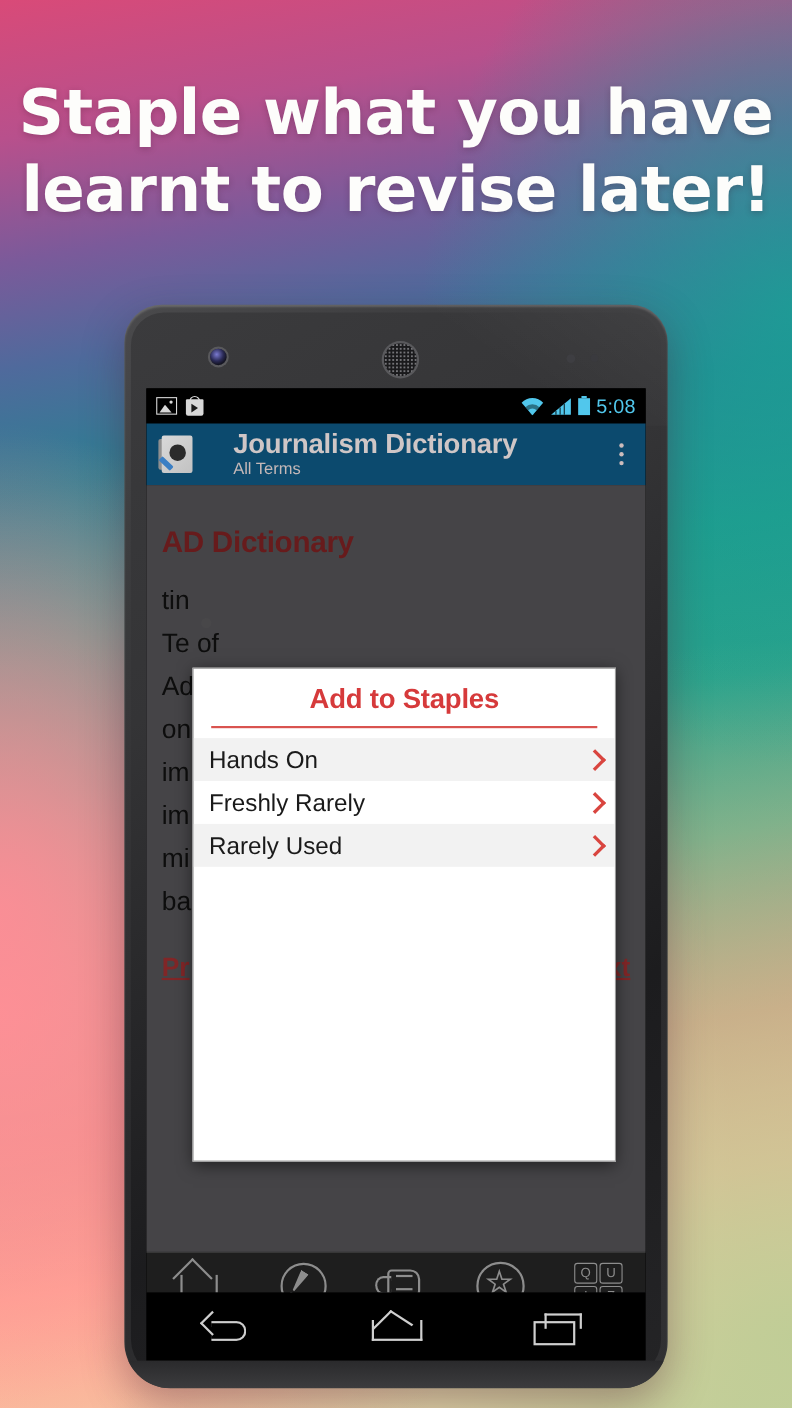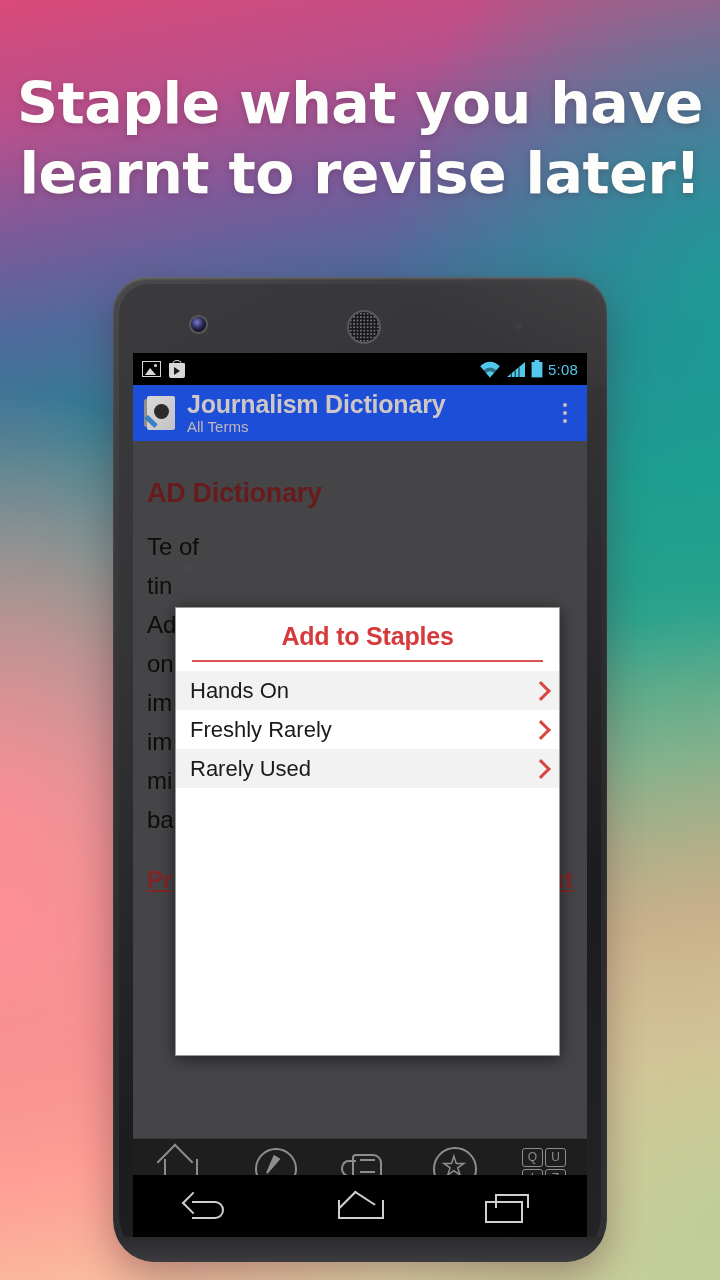--- a/index.html
+++ b/index.html
@@ -92,38 +92,39 @@
     background:#000; overflow:hidden;
   }
 
   
   .statusbar {
     position:relative; height:32px; background:#000; display:flex;
     align-items:center; padding:0 9px;
   }
   .sb-left { display:flex; align-items:center; gap:8px; }
   .sb-right { margin-left:auto; display:flex; align-items:center; gap:5px; }
-  .sb-time { color:#51c7ec; font-size:15px; font-family:"Liberation Sans",sans-serif; letter-spacing:0.2px; }
+  .sb-time { color:#51c7ec; font-size:18px; font-family:"Liberation Sans",sans-serif; letter-spacing:0.2px; }
   .ic-img { width:19px; height:16px; border:1.6px solid #d8d8d8; position:relative; }
   .ic-img:after{ content:""; position:absolute; left:2px; bottom:1.5px; width:0;height:0;
     border-left:5px solid transparent;border-right:6px solid transparent;border-bottom:7px solid #d8d8d8; }
   .ic-img:before{ content:""; position:absolute; right:3px; top:2px; width:3px;height:3px;border-radius:50%;background:#d8d8d8; }
   .ic-play { width:16px; height:18px; position:relative; }
   .ic-play:before{ content:""; position:absolute; left:0; top:3px; width:16px; height:15px;
      background:#d8d8d8; border-radius:1px 1px 2px 2px; }
   .ic-play:after{ content:""; position:absolute; left:5px; top:7px; width:0;height:0;
      border-top:4px solid transparent;border-bottom:4px solid transparent;border-left:6px solid #1a1a1a; }
   .ic-play i{ position:absolute; left:3px; top:0; width:10px; height:6px;
      border:1.6px solid #d8d8d8; border-bottom:none; border-radius:5px 5px 0 0; }
 
   
   .appbar {
-    height:56px; background:#1d4ed8; display:flex; align-items:center; padding:0 10px;
+    height:56px; background:#0c4a6e; display:flex; align-items:center; padding:0 10px;
     box-shadow:0 1px 0 rgba(0,0,0,0.25);
     position:relative;
+    gap:25px;
   }
   .app-icon {
     width:34px; height:38px; position:relative; margin-right:10px; flex:none;
   }
   .app-icon .pad {
     position:absolute; left:4px; top:2px; width:28px; height:34px;
     background:linear-gradient(135deg,#d9d9d9 0%,#c2c2c2 100%);
     border-radius:2px;
   }
   .app-icon .pad2 {
@@ -346,22 +347,22 @@
       <div class="overflow">
         <span></span>
           <span></span>
           <span></span>
       </div>
     </div>
 
     <div class="content">
       <div class="term-title">AD Dictionary</div>
       <div class="term-body">
+        <div>tin</div>
         <div>Te                                    of</div>
-        <div>tin</div>
         <div>Ad                                     d</div>
         <div>on</div>
         <div>im</div>
         <div>im                                    y</div>
         <div>mi</div>
         <div>ba</div>
       </div>
       <div class="prevnext">
         <span>Pr</span>
         <span>xt</span>

